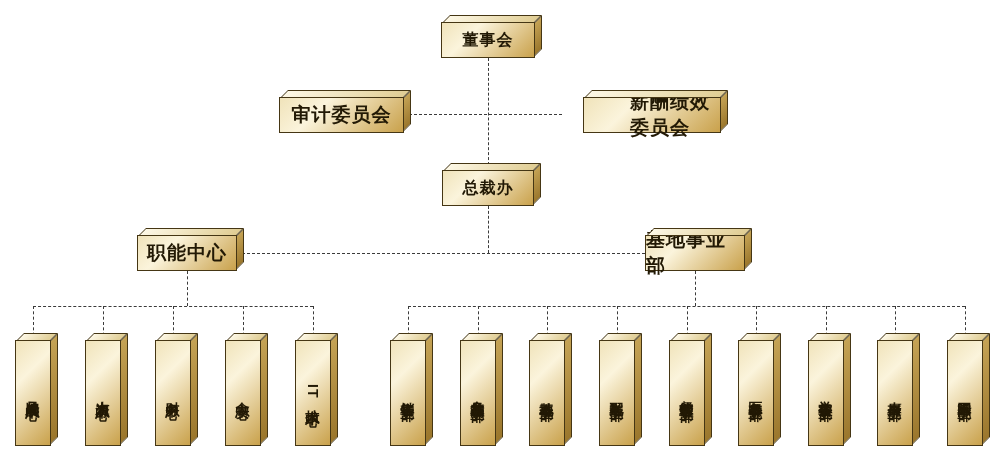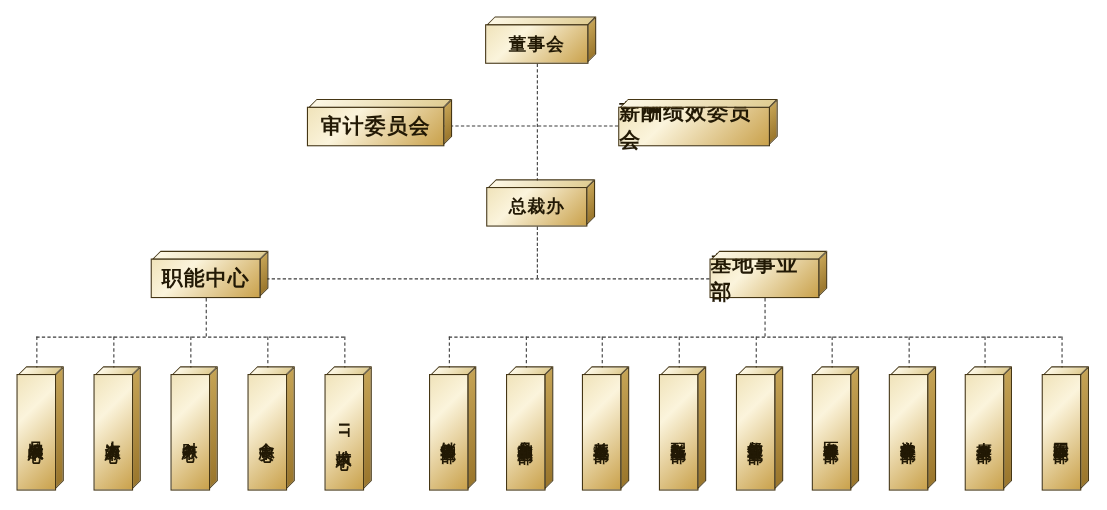--- a/index.html
+++ b/index.html
@@ -67,21 +67,21 @@
   <div class="line v-line" style="left:895px;top:306px;height:35px;"></div>
   <div class="line v-line" style="left:965px;top:306px;height:35px;"></div>
 
   <div class="box3d hnode big" style="left:441px;top:22px;width:94px;">
     <span class="label">董事会</span>
   </div>
 
   <div class="box3d hnode" style="left:279px;top:97px;width:125px;">
     <span class="label">审计委员会</span>
   </div>
-  <div class="box3d hnode" style="left:562px;top:97px;width:138px;">
+  <div class="box3d hnode" style="left:583px;top:97px;width:138px;padding-left:46px;">
     <span class="label">薪酬绩效委员会</span>
   </div>
 
   <div class="box3d hnode big" style="left:442px;top:170px;width:92px;">
     <span class="label">总裁办</span>
   </div>
 
   <div class="box3d hnode" style="left:137px;top:235px;width:100px;">
     <span class="label">职能中心</span>
   </div>

